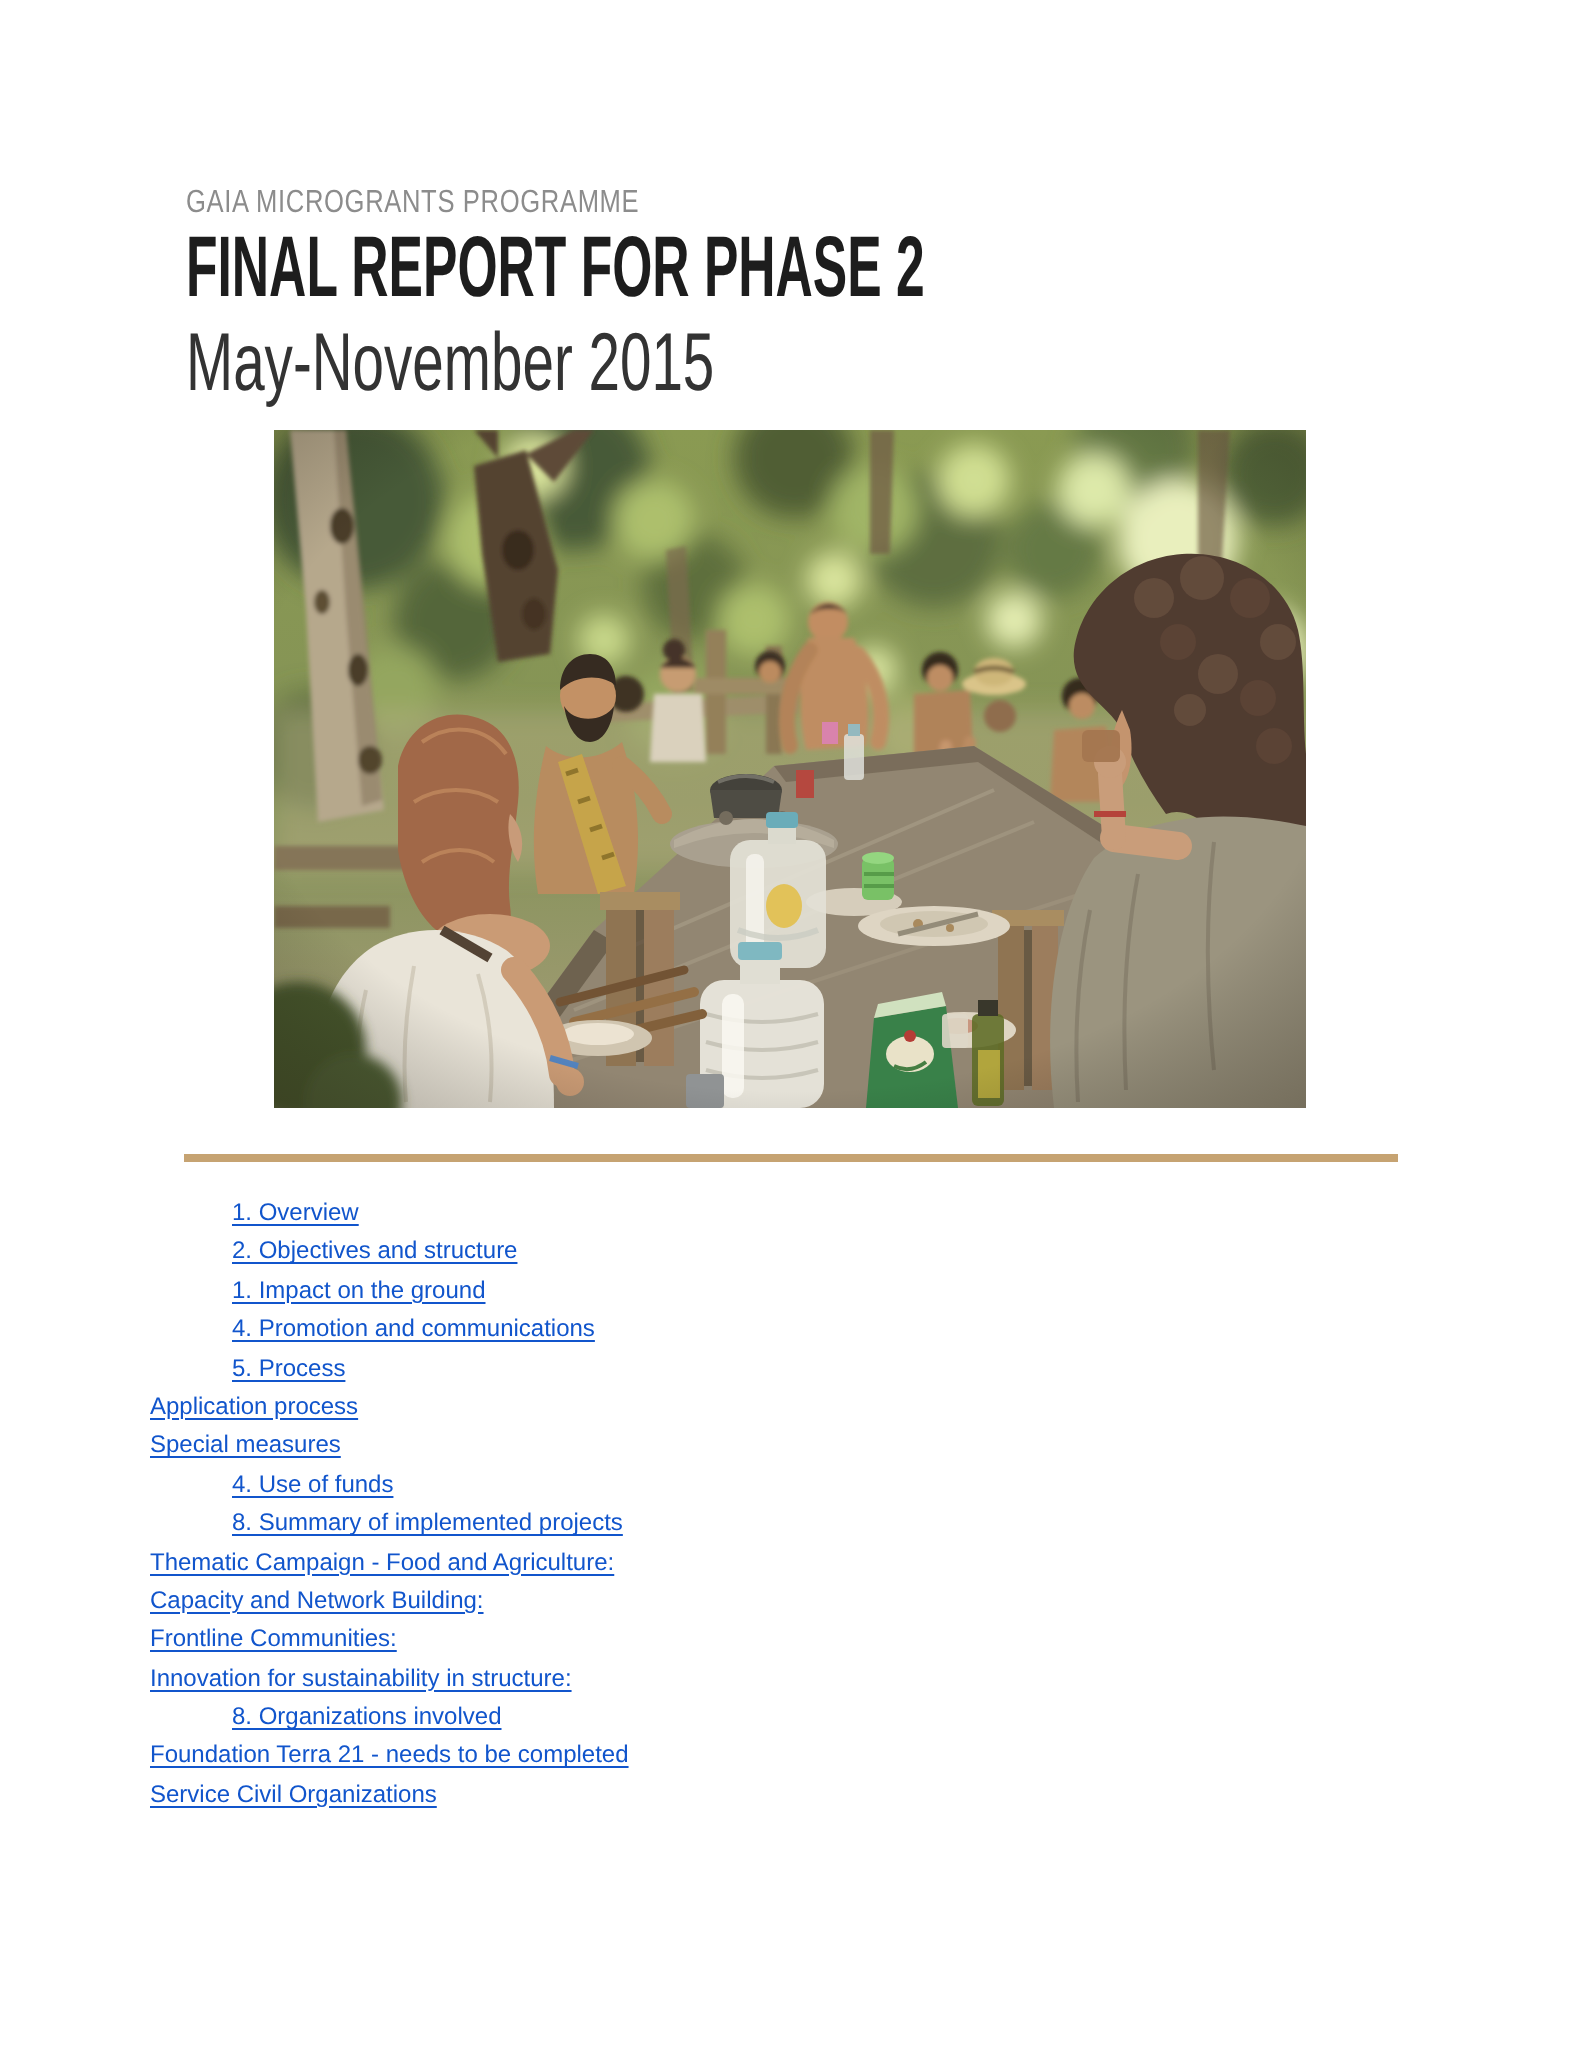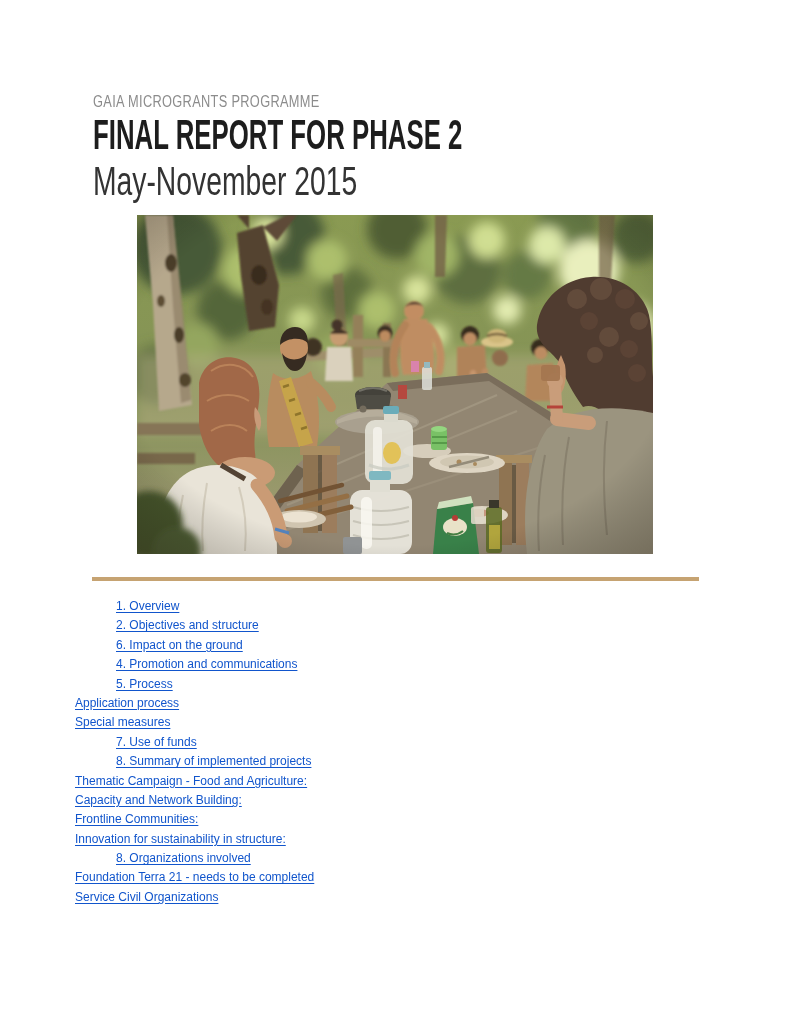--- a/index.html
+++ b/index.html
@@ -291,26 +291,26 @@
       <rect width="516" height="339" fill="#e8cfa0" opacity="0.06"></rect>
       <rect width="516" height="339" fill="url(#vig)"></rect>
     </svg>
   </div>
 
   <hr class="divider">
 
   <ul class="toc">
       <li class="lvl0"><a>1. Overview</a></li>
       <li class="lvl0"><a>2. Objectives and structure</a></li>
-      <li class="lvl0"><a>6. Impact on the ground</a></li>
+      <li class="lvl0"><a>1. Impact on the ground</a></li>
       <li class="lvl0"><a>4. Promotion and communications</a></li>
       <li class="lvl0"><a>5. Process</a></li>
       <li class="lvl1"><a>Application process</a></li>
       <li class="lvl1"><a>Special measures</a></li>
-      <li class="lvl0"><a>7. Use of funds</a></li>
+      <li class="lvl0"><a>4. Use of funds</a></li>
       <li class="lvl0"><a>8. Summary of implemented projects</a></li>
       <li class="lvl1"><a>Thematic Campaign - Food and Agriculture:</a></li>
       <li class="lvl1"><a>Capacity and Network Building:</a></li>
       <li class="lvl1"><a>Frontline Communities:</a></li>
       <li class="lvl1"><a>Innovation for sustainability in structure:</a></li>
       <li class="lvl0"><a>8. Organizations involved</a></li>
       <li class="lvl1"><a>Foundation Terra 21 - needs to be completed</a></li>
       <li class="lvl1"><a>Service Civil Organizations</a></li>
     </ul>
 

